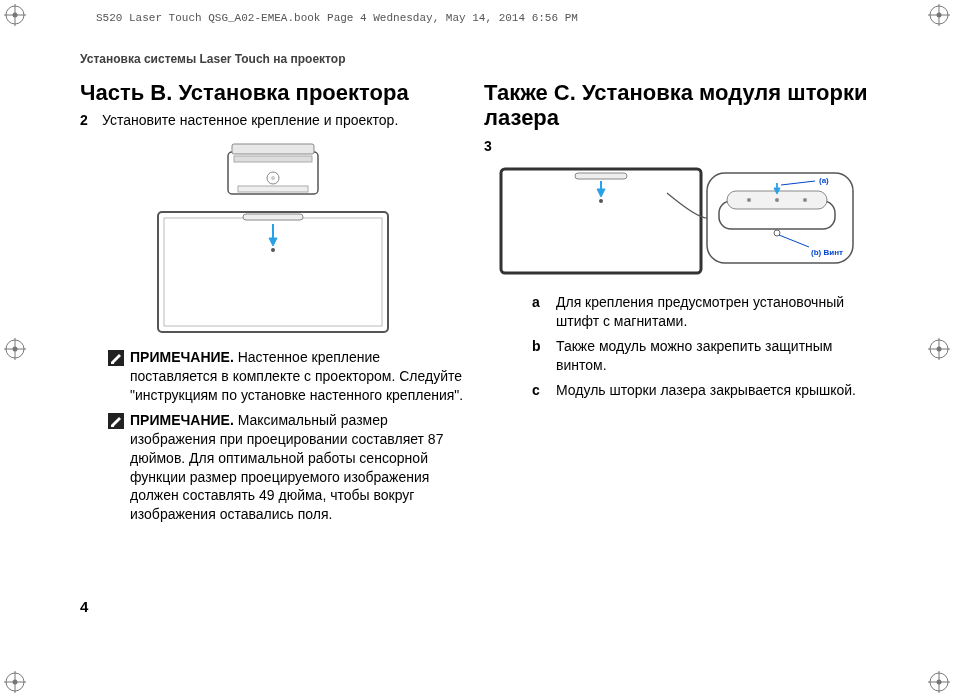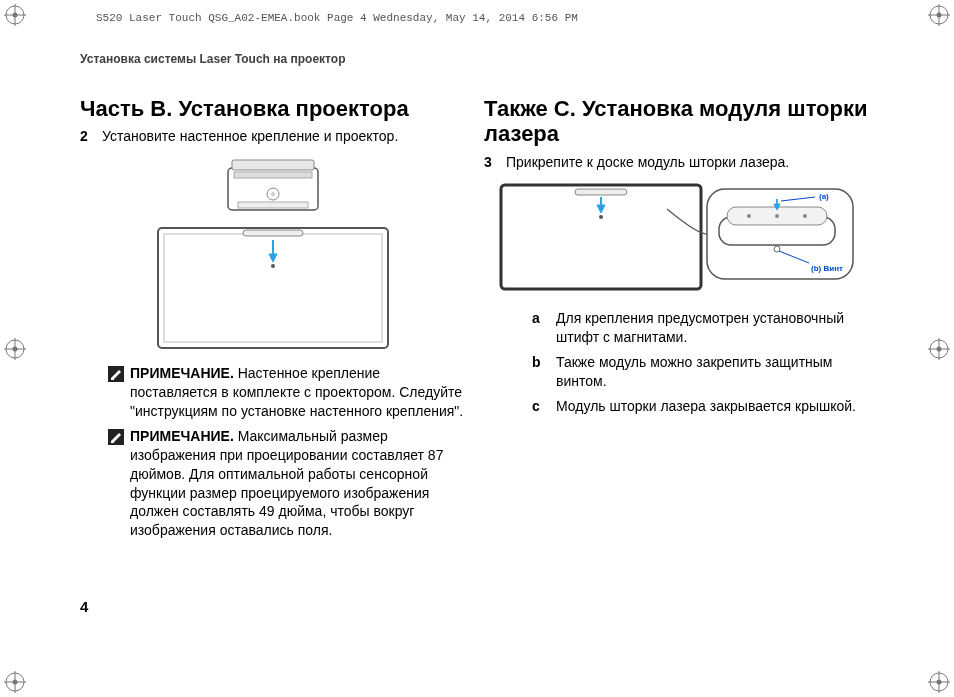--- a/index.html
+++ b/index.html
@@ -43,21 +43,21 @@
     gap: 18px;
   }
   .col {
     flex: 1;
     min-width: 0;
   }
   .section-head {
     font-size: 22px;
     font-weight: bold;
     line-height: 1.15;
-    margin: 16px 0 6px 0;
+    margin: 0 0 6px 0;
   }
   .step {
     display: flex;
     gap: 8px;
     font-size: 14px;
     line-height: 1.35;
     margin-bottom: 6px;
   }
   .step .num {
     font-weight: bold;
@@ -226,21 +226,20 @@
       </span>
       <span><span class="note-strong">ПРИМЕЧАНИЕ.</span><span> Максимальный размер изображения при проецировании составляет 87 дюймов. Для оптимальной работы сенсорной функции размер проецируемого изображения должен составлять 49 дюйма, чтобы вокруг изображения оставались поля.</span></span>
     </div>
   </div>
 
   <div class="col">
     <h2 class="section-head">Также C. Установка модуля шторки лазера</h2>
 
     <div class="step">
       <span class="num">3</span>
-      <span>Прикрепите к доске модуль шторки лазера.</span>
     </div>
 
     <svg class="figure-box" width="360" height="120">
 
       <rect x="4" y="6" width="200" height="104" rx="4" fill="#fff" stroke="#333" stroke-width="3"></rect>
       <rect x="78" y="10" width="52" height="6" rx="3" fill="#eee" stroke="#888"></rect>
 
       <g stroke="#2aa0e8" fill="#2aa0e8">
         <line x1="104" y1="18" x2="104" y2="30" stroke-width="2"></line>
         <polygon points="104,34 100,26 108,26"></polygon>

